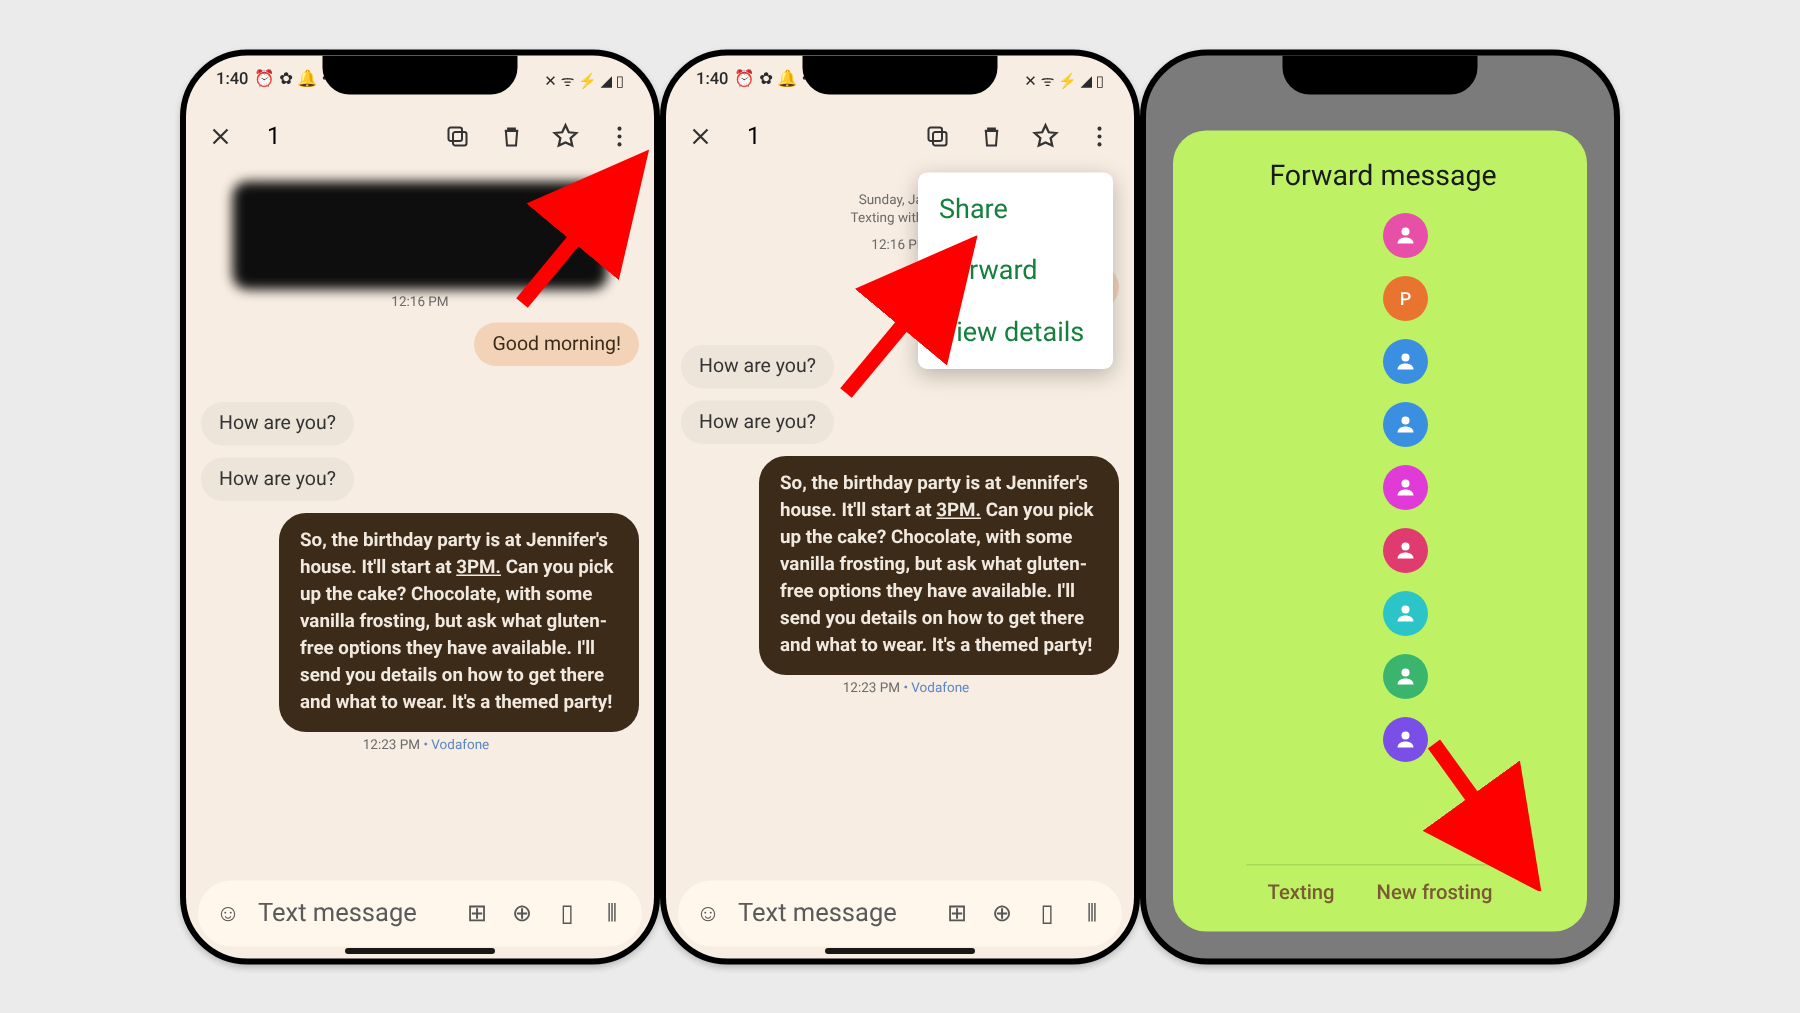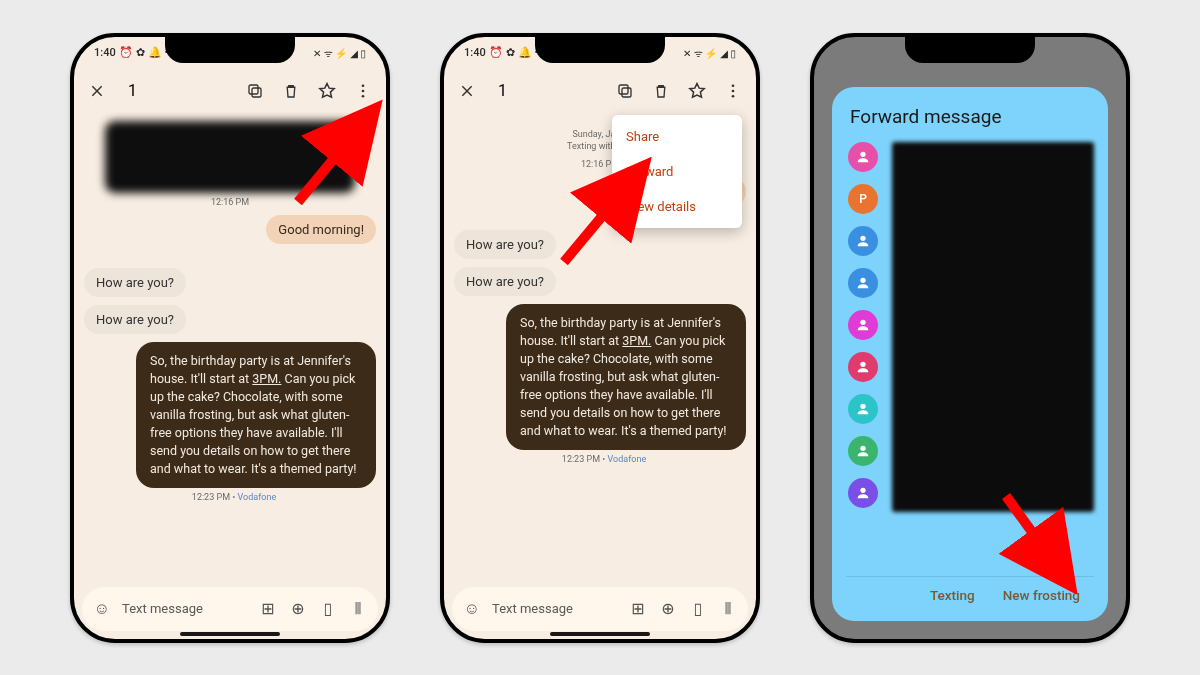--- a/index.html
+++ b/index.html
@@ -1,17 +1,17 @@
 <!DOCTYPE html>
 <html><head>
 <meta charset="utf-8">
 <style>
   * { box-sizing: border-box; font-family: -apple-system, Roboto, Arial, sans-serif; }
   body { margin:0; background:#ebebeb; width:1200px; height:675px; overflow:hidden; }
-  .stage { width:1200px; height:675px; position:relative; display:flex; justify-content:center; align-items:center; gap:50px; }
+  .stage { width:1200px; height:675px; position:relative; display:flex; justify-content:center; align-items:center; }
 
   .phone {
     width:320px; height:610px;
     border:4px solid #000; border-radius:45px;
     background:#f7ede2;
     position:relative; overflow:hidden;
     box-shadow: 0 2px 4px rgba(0,0,0,0.2);
   }
   .phone3-bg { background:#7b7b7b; }
   .notch {
@@ -39,48 +39,48 @@
     filter: blur(4px);
   }
   .ts-center { text-align:center; font-size:9px; color:#6b6b6b; margin:2px 0 8px; }
   .date-center { text-align:center; font-size:9px; color:#6b6b6b; margin-top:8px; margin-bottom:2px; }
 
   .out-bubble { background:#f2d3b8; color:#3a2a18; padding:7px 12px; border-radius:16px; font-size:13px; max-width:58%; margin-left:auto; margin-bottom:24px; width:fit-content;}
   .in-bubble  { background:#ede5da; color:#333; padding:7px 12px; border-radius:16px; font-size:13px; max-width:58%; margin-bottom:8px; width:fit-content;}
 
   .selected-bubble {
     background:#3d2b1a; color:#f0e9df; padding:10px 14px; border-radius:18px;
-    font-size:12.5px; line-height:1.45; max-width:240px; margin-left:auto; margin-bottom:4px;
+    font-size:12.5px; line-height:1.45; max-width:240px; margin-left:auto; margin-bottom:4px;font-weight:bold;
   }
   .selected-bubble .u { text-decoration:underline; }
   .meta { font-size:9px; color:#6b6b6b; text-align:center; margin-left:8px; }
   .meta .dot { color:#5b86c4; }
 
   .composer {
     position:absolute; bottom:8px; left:8px; right:8px; height:44px;
     background:#fff6ec; border-radius:24px; display:flex; align-items:center; padding:0 10px; gap:10px;
   }
-  .composer .ph { flex:1; color:#5a5a5a; font-size:13px; }
+  .composer .ph { flex:1; color:#5a5a5a; font-size:17px; }
   .composer .cicon { width:20px; height:20px; display:flex; align-items:center; justify-content:center; color:#555;}
 
   .home-ind { position:absolute; bottom:3px; left:50%; transform:translateX(-50%); width:100px; height:4px; background:#000; border-radius:3px; opacity:.9;}
 
   
   .popup {
     position:absolute; top:78px; right:14px; width:130px;
     background:#fff; border-radius:6px; box-shadow:0 4px 14px rgba(0,0,0,.25);
     z-index:60; padding:4px 0;
   }
-  .popup-item { padding:10px 14px; font-size:13px; color:#c2410c; }
+  .popup-item { padding:10px 14px; font-size:18px; color:#15803d; }
 
   
   .dialog {
     position:absolute; top:50px; left:18px; right:18px; bottom:18px;
-    background:#7dd3fc; border-radius:22px; padding:18px 14px 12px;
-    display:flex; flex-direction:column;
+    background:#bef264; border-radius:22px; padding:18px 14px 12px;
+    display:flex; flex-direction:column;align-items:center;
   }
   .dialog-title { font-size:19px; font-weight:400; color:#1a1a1a; margin-bottom:14px; margin-left:4px;}
   .contact-list { flex:1; position:relative; }
   .avatar { width:30px; height:30px; border-radius:50%; display:flex; align-items:center; justify-content:center; color:#fff; font-size:12px; font-weight:500; position:absolute; }
   .big-redact { position:absolute; top:0; left:46px; right:0; height:370px; background:#0c0c0c; border-radius:3px; filter:blur(2px);}
   .dialog-actions { display:flex; justify-content:flex-end; gap:28px; padding:10px 14px 6px; border-top:1px solid rgba(0,0,0,0.1);}
   .dialog-btn { color:#7a5a34; font-size:13.5px; font-weight:500; }
 
   
   .arrow { position:absolute; z-index:100; pointer-events:none; }

